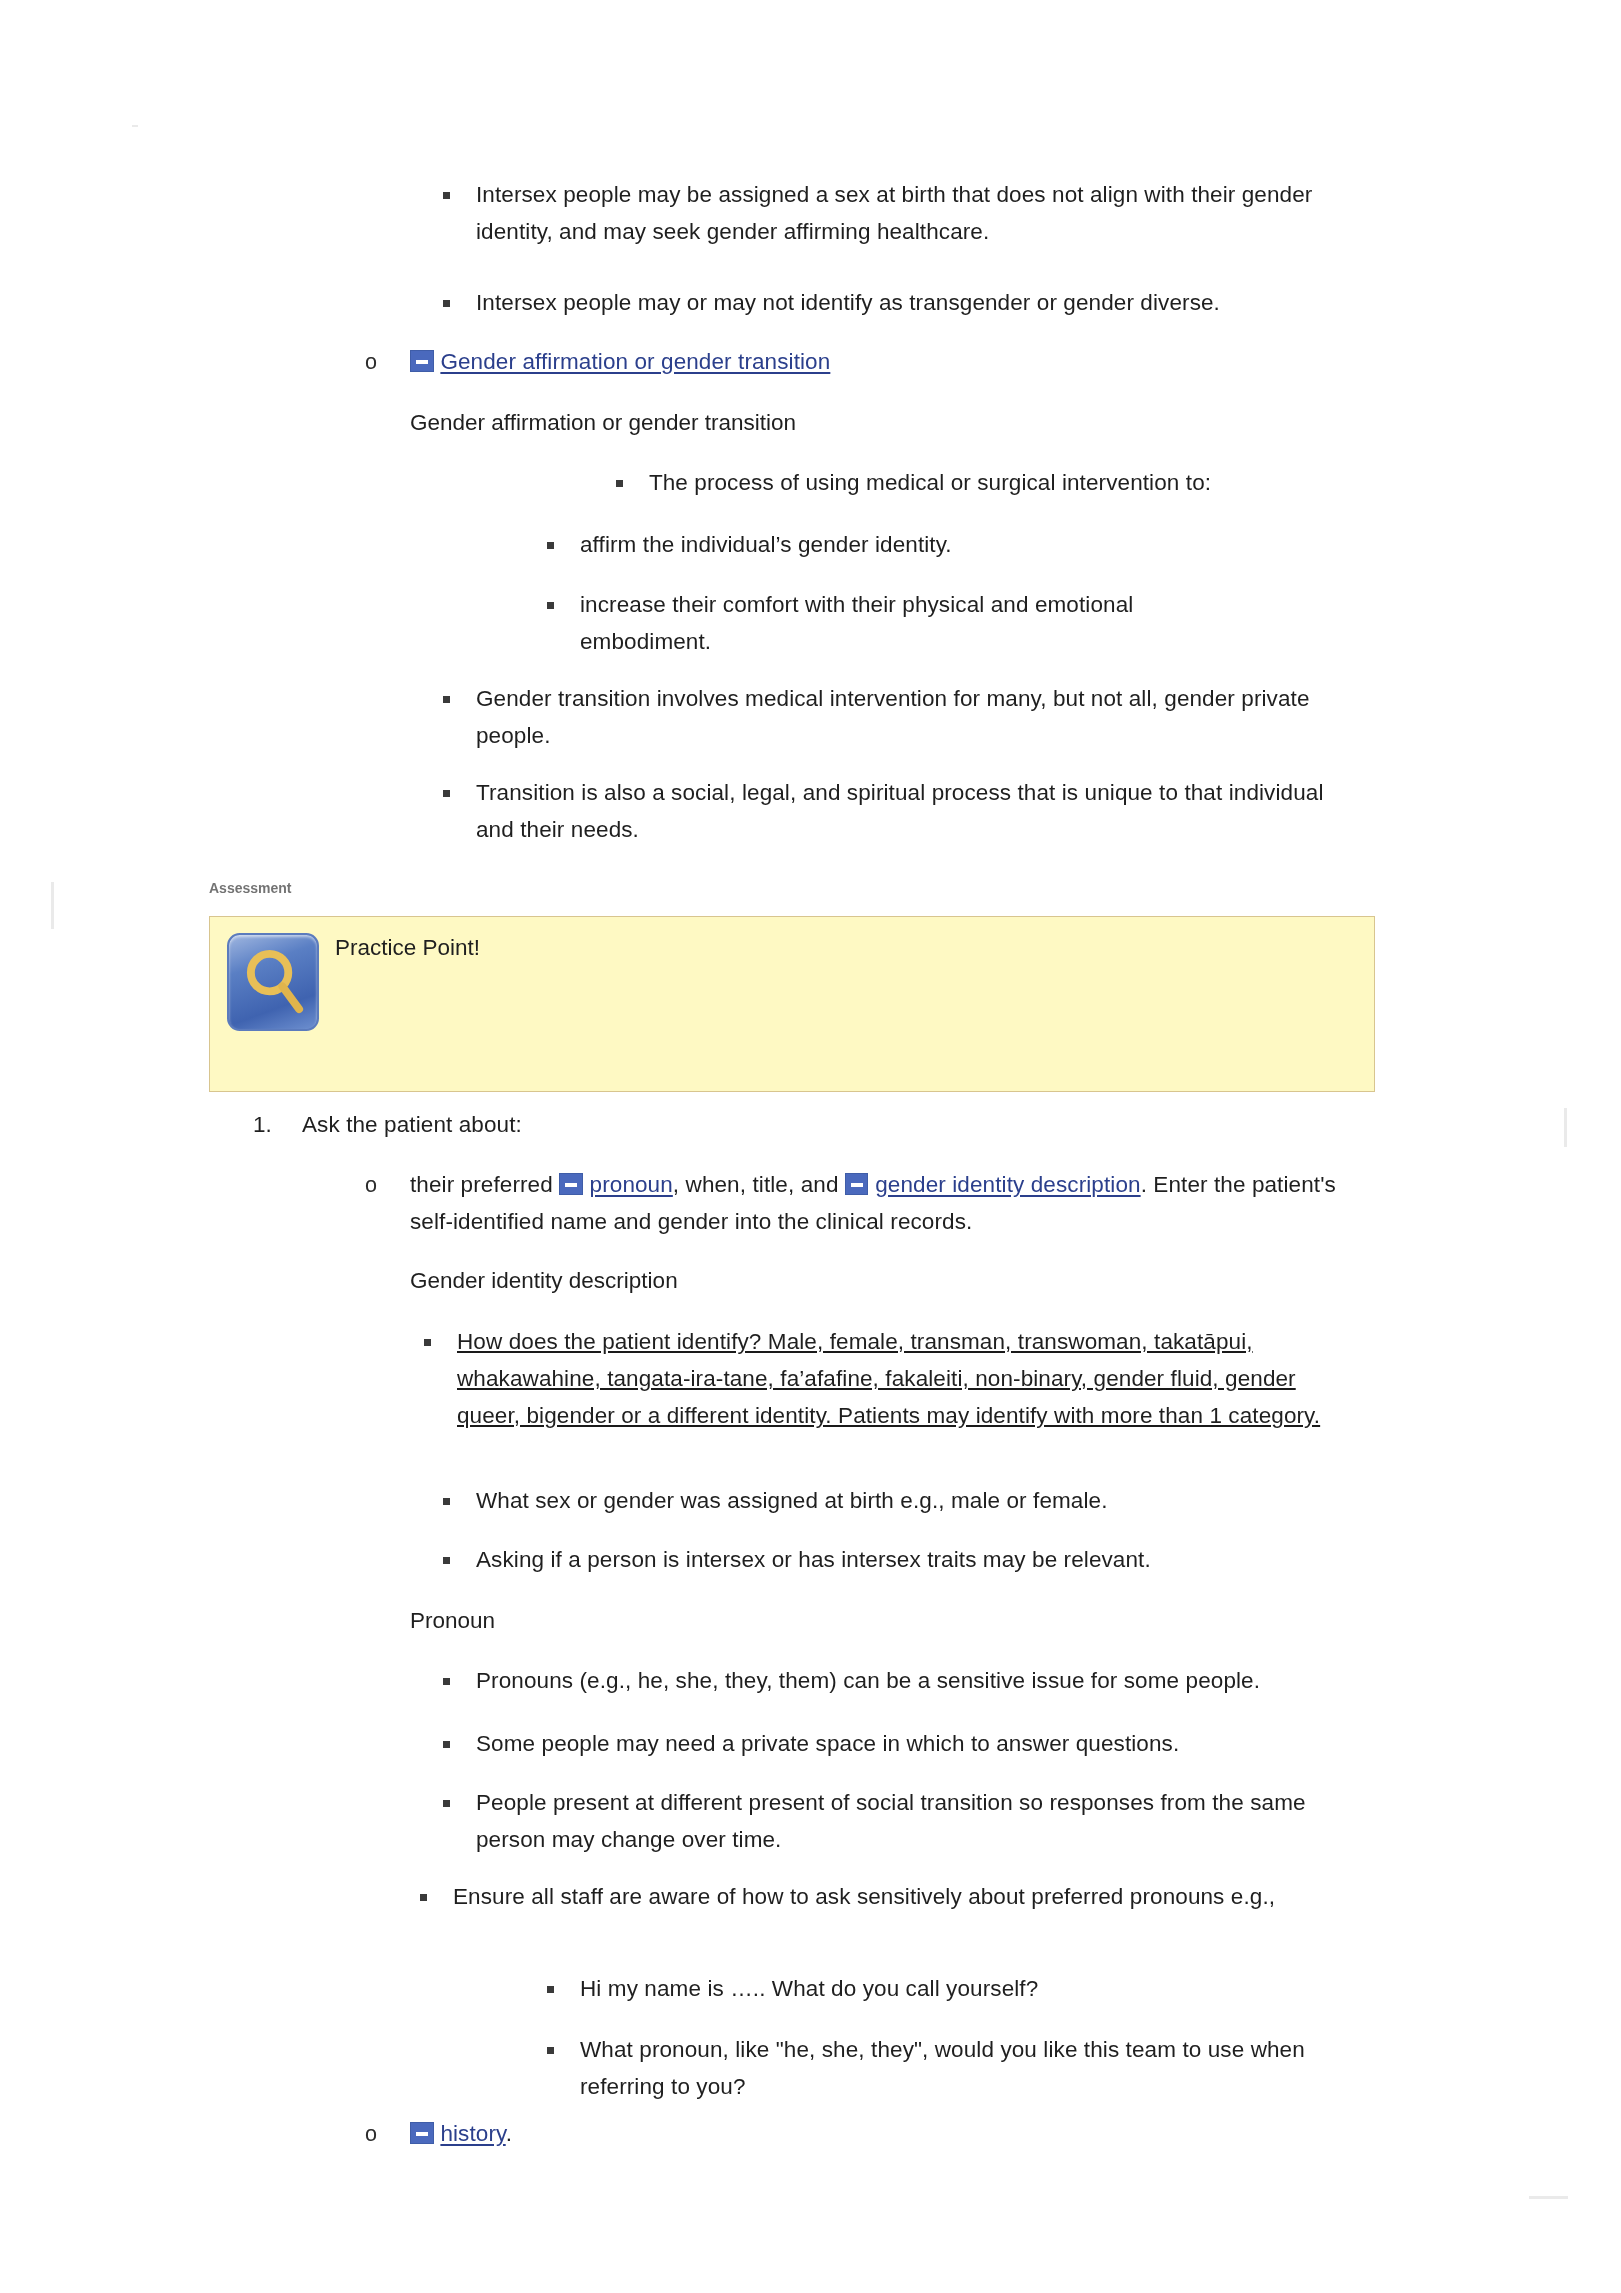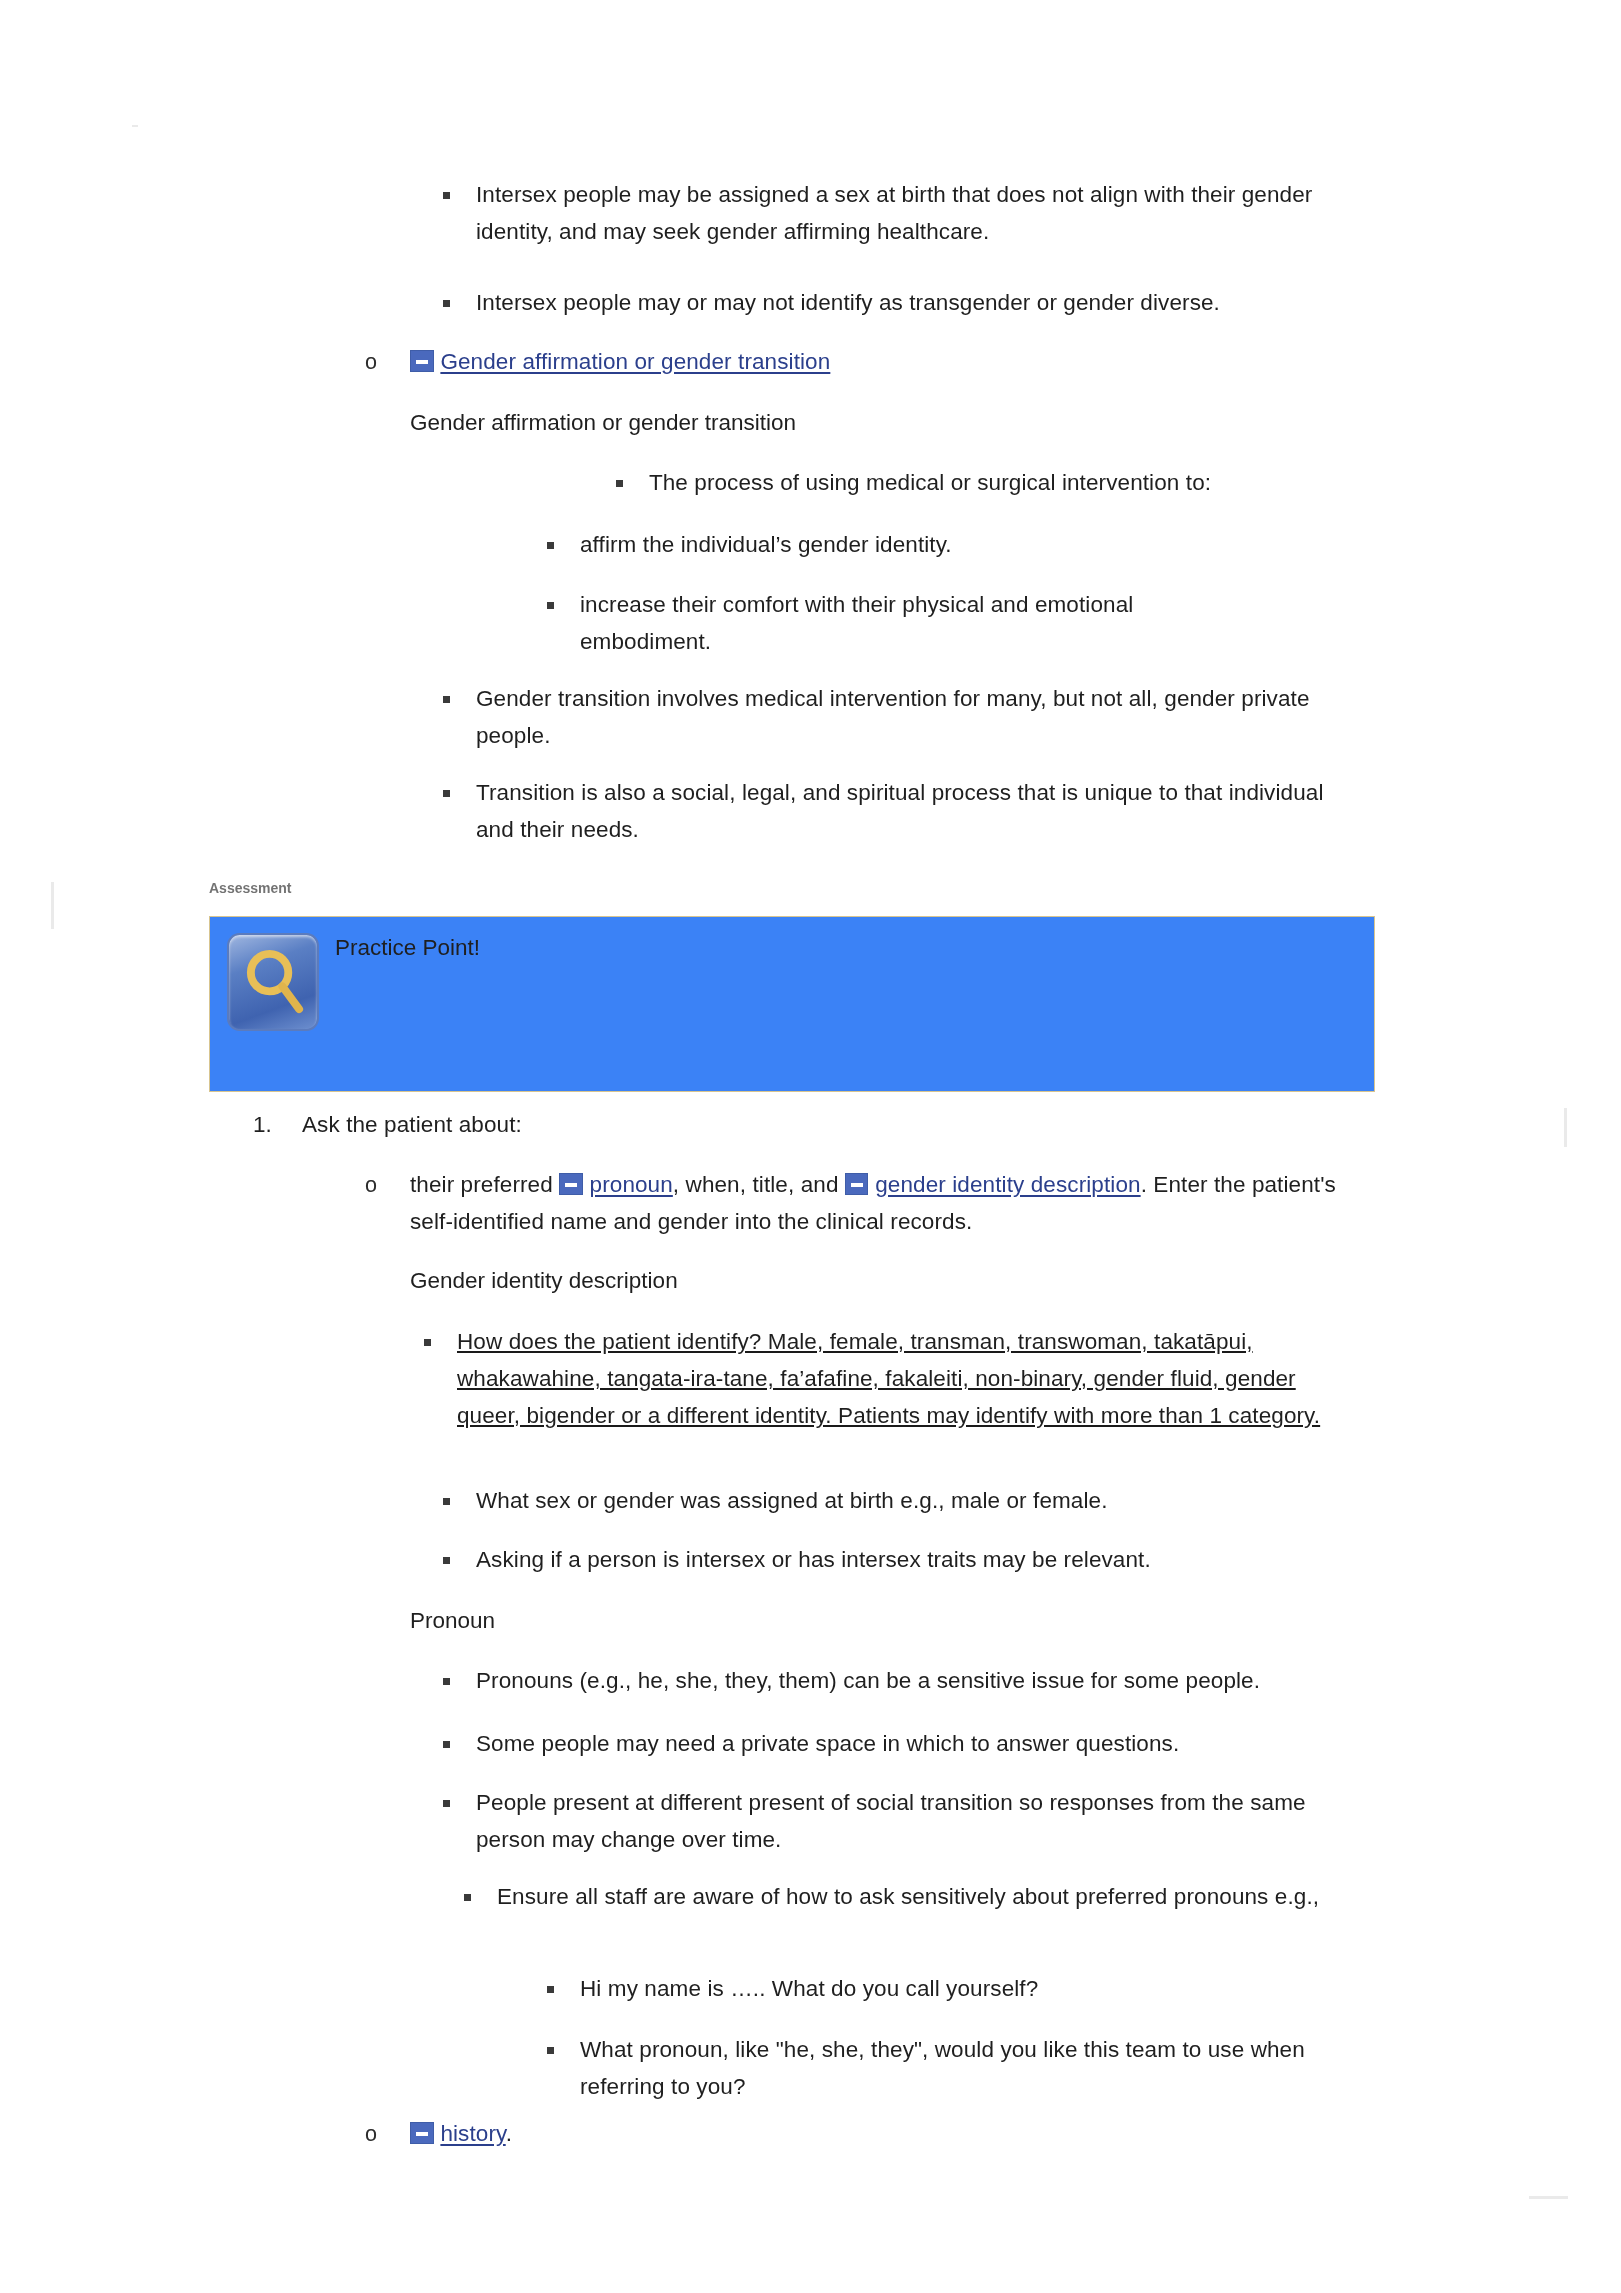--- a/index.html
+++ b/index.html
@@ -123,21 +123,21 @@
   }
 
   
   .practice-box {
     position: absolute;
     left: 209px;
     top: 916px;
     width: 1166px;
     height: 176px;
     border: 1.5px solid #d8c58f;
-    background: #3b82f6;
+    background: #fef9c3;
     box-sizing: border-box;
   }
   .practice-icon {
     position: absolute;
     left: 16.7px;
     top: 15.7px;
     width: 92px;
     height: 98px;
     border-radius: 12.7px;
     background: linear-gradient(160deg, #9fb6e0 0%, #5a7fc4 32%, #3f63b0 72%, #6d8fcf 100%);
@@ -278,21 +278,21 @@
     <div class="row" style="left:443px;top:1725px;width:941px;">
       <span class="sq-bullet"></span>
       <span class="txt">Some people may need a private space in which to answer questions.</span>
     </div>
 
     <div class="row" style="left:443px;top:1784px;width:912px;">
       <span class="sq-bullet"></span>
       <span class="txt">People present at different present of social transition so responses from the same person may change over time.</span>
     </div>
 
-    <div class="row" style="left:464px;top:1878px;width:931px;">
+    <div class="row" style="left:420px;top:1878px;width:931px;">
       <span class="sq-bullet"></span>
       <span class="txt">Ensure all staff are aware of how to ask sensitively about preferred pronouns e.g.,</span>
     </div>
 
     <div class="row" style="left:547px;top:1970px;width:804px;">
       <span class="sq-bullet"></span>
       <span class="txt">Hi my name is ….. What do you call yourself?</span>
     </div>
 
     <div class="row" style="left:547px;top:2031px;width:804px;">

